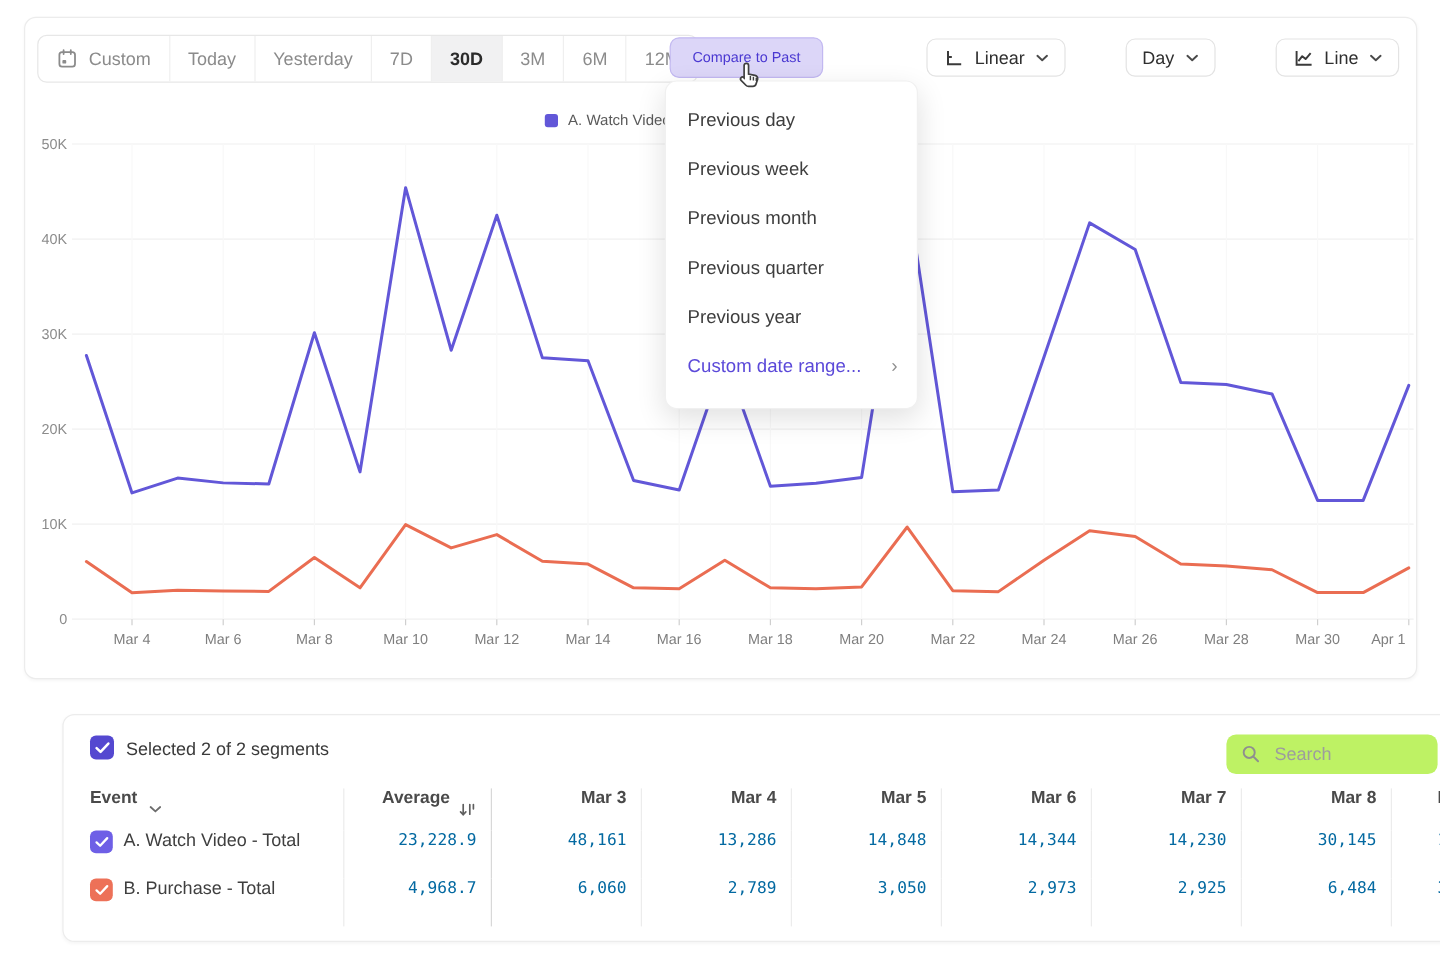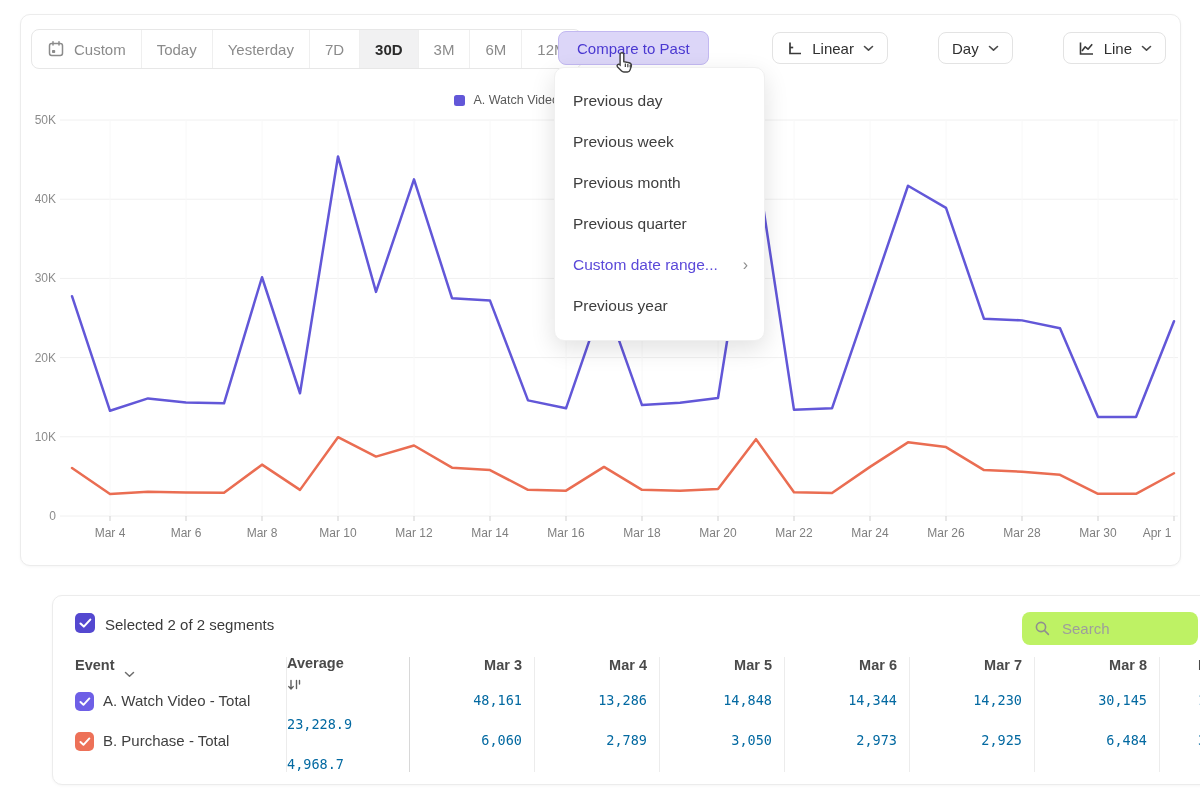--- a/index.html
+++ b/index.html
@@ -11,21 +11,21 @@
   #card-segments{top:595px;width:1161px;height:190px;overflow:hidden;margin-left:32px;}
 
   
   .seg-group{position:absolute;left:10px;top:14px;height:38px;display:flex;align-items:stretch;
              border:1px solid #e7e7e7;border-radius:8px;background:#fff;overflow:hidden;z-index:5;justify-content:space-between;}
   .seg{display:flex;align-items:center;gap:9px;padding:0 15px;font-size:15px;color:#8b8b8b;
        border-right:1px solid #efefef;cursor:pointer;white-space:nowrap;}
   .seg:last-child{border-right:none;}
   .seg.sel{background:#f1f1f2;color:#2b2b2b;font-weight:600;}
   .compare-btn{position:absolute;left:537px;top:16px;height:34px;padding:0 18px;display:flex;align-items:center;
-               background:#dcd6f8;border:1px solid #c2b8f1;border-radius:8px;color:#4a38d1;font-size:15px;
+               background:#dcd6f8;border:1px solid #c2b8f1;border-radius:8px;color:#4a38d1;font-size:12px;
                font-weight:500;font-family:inherit;cursor:pointer;z-index:25;}
   .tool-right{position:absolute;right:14px;top:17px;display:flex;gap:8px;z-index:5;}
   .tool-btn{height:32px;display:flex;align-items:center;gap:9px;padding:0 13px;border:1px solid #e3e3e3;
             border-radius:8px;font-size:15px;color:#2f2f2f;font-weight:500;background:#fff;
             font-family:inherit;cursor:pointer;margin-left:42px;}
   .ticon{display:flex;align-items:center;}
   
   .legend{position:absolute;left:0;right:0;top:78px;display:flex;justify-content:center;gap:26px;z-index:1;}
   .legend-item{display:flex;align-items:center;gap:8px;font-size:12.5px;color:#5a5a5a;cursor:pointer;}
   .legend-swatch{width:11px;height:11px;border-radius:2.5px;}
@@ -46,21 +46,21 @@
   .search{position:absolute;right:14px;top:16px;width:176px;height:33px;background:#bef264;border-radius:8px;
           display:flex;gap:9px;padding:0 12px;box-sizing:border-box;}
   .search input{border:none;background:transparent;outline:none;font-size:15px;color:#444;width:115px;
                 font-family:inherit;}
   .search input::placeholder{color:#9d9d9d;}
   .table{position:absolute;left:0;right:0;top:61px;}
   .trow{display:flex;align-items:stretch;height:40px;}
   .trow.head{height:35px;}
   .cell{box-sizing:border-box;display:flex;justify-content:flex-end;}
   .c-event{width:234px;padding-left:22px;justify-content:flex-start;gap:9px;border-right:1px solid #ececec;}
-  .c-avg{width:123px;padding-right:12px;border-right:1px solid #d8d8d8;gap:7px;flex-direction:column;}
+  .c-avg{width:123px;padding-right:12px;border-right:1px solid #d8d8d8;gap:7px;}
   .c-date{width:125px;padding-right:12px;border-right:1px solid #ececec;}
   .c-last{flex:1;justify-content:flex-start;padding-left:38px;white-space:nowrap;overflow:hidden;}
   .th{font-size:14.5px;font-weight:600;color:#4a4a4a;white-space:nowrap;}
   .num{font-family:"DejaVu Sans Mono",monospace;font-size:13.5px;color:#0369a1;white-space:nowrap;}
   .row-label{font-size:15px;color:#3f3f3f;white-space:nowrap;}
 </style>
 </head>
 <body>
 
 <div class="stage">
@@ -213,25 +213,25 @@
         <text x="1136" y="522" text-anchor="middle" fill="#7f7f7f" font-size="12px" font-family="Liberation Sans, sans-serif">Apr 1</text>
         <polyline points="51,281.18039999999996 89,395.77488 127,383.40384 165,387.39552000000003 203,388.2984 241,262.2516 279,378.24 317,141.43200000000002 355,276.86400000000003 393,164.39999999999998 431,283.2 469,285.576 507,385.368 545,393.288 583,283.2 621,390.12 659,387.744 697,382.992 735,144.60000000000002 773,394.872 811,393.288 849,282.408 887,170.736 925,192.91199999999998 963,303.79200000000003 1001,305.376 1039,313.296 1077,402 1115,402 1153,306.168" fill="none" stroke="#6257d8" stroke-width="2.5" stroke-linejoin="round" stroke-linecap="round"></polyline>
         <polyline points="51,453.0048 89,478.91112 127,476.844 165,477.45384 203,477.834 241,449.64672 279,474.864 317,422.196 355,441.6 393,430.512 431,452.688 469,455.064 507,474.864 545,475.656 583,451.896 621,474.864 659,475.656 697,474.072 735,424.176 773,477.24 811,478.032 849,451.896 887,427.344 925,432.096 963,455.064 1001,456.648 1039,459.81600000000003 1077,478.824 1115,478.824 1153,458.23199999999997" fill="none" stroke="#ea6d52" stroke-width="2.5" stroke-linejoin="round" stroke-linecap="round"></polyline>
       </svg>
 
     <div class="menu" id="compare-menu">
         <div class="menu-item">Previous day</div>
         <div class="menu-item">Previous week</div>
         <div class="menu-item">Previous month</div>
         <div class="menu-item">Previous quarter</div>
+        <div class="menu-item">Previous year</div>
         <div class="menu-item custom" style="color: rgb(91, 73, 217);">
           <span>Custom date range...</span>
           <span class="menu-chev">›</span>
         </div>
-        <div class="menu-item">Previous year</div>
       </div>
 
     <span class="cursor">
       <svg width="22" height="24" viewBox="0 0 20 22">
         <path d="M7.2 1.6c.95 0 1.7.75 1.7 1.7v6.5l4.9 1c1.2.25 2.05 1.3 2.05 2.52 0 .3-.05.62-.15.9l-1.12 3.3c-.34 1-1.28 1.68-2.34 1.68H8.9c-.76 0-1.5-.3-2.03-.85L3.2 14.6c-.56-.57-.56-1.5 0-2.06.53-.53 1.38-.57 1.95-.08l.35.3V3.3c0-.95.75-1.7 1.7-1.7z" fill="#fff" stroke="#3f3f3f" stroke-width="1.3"></path>
         <path d="M10.3 14.6v-3.2 M12.6 14.8v-2.9 M14.8 15.1v-2.5" fill="none" stroke="#3f3f3f" stroke-width="1.1"></path>
       </svg>
     </span>
   </div>
 

